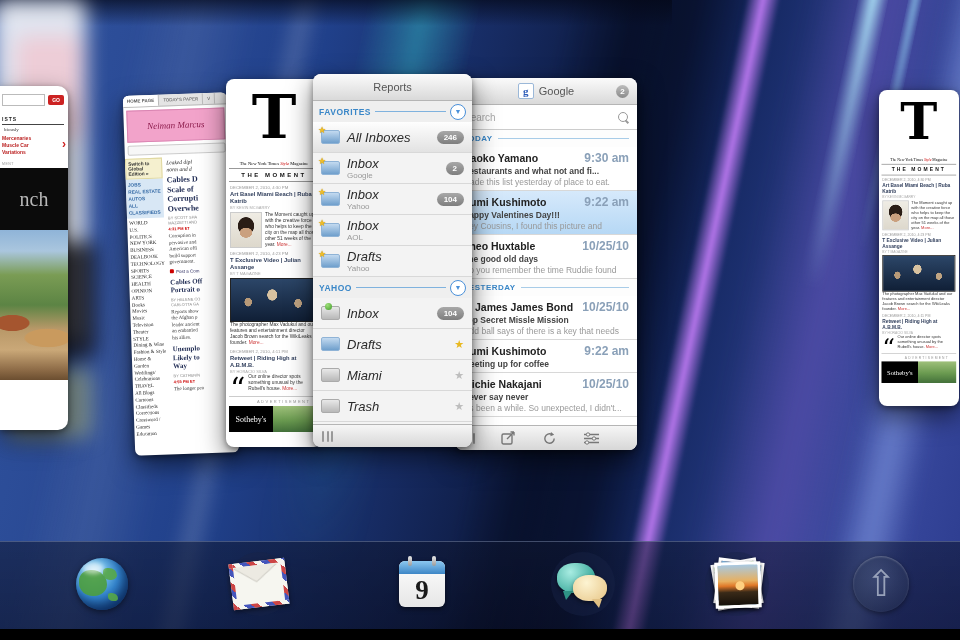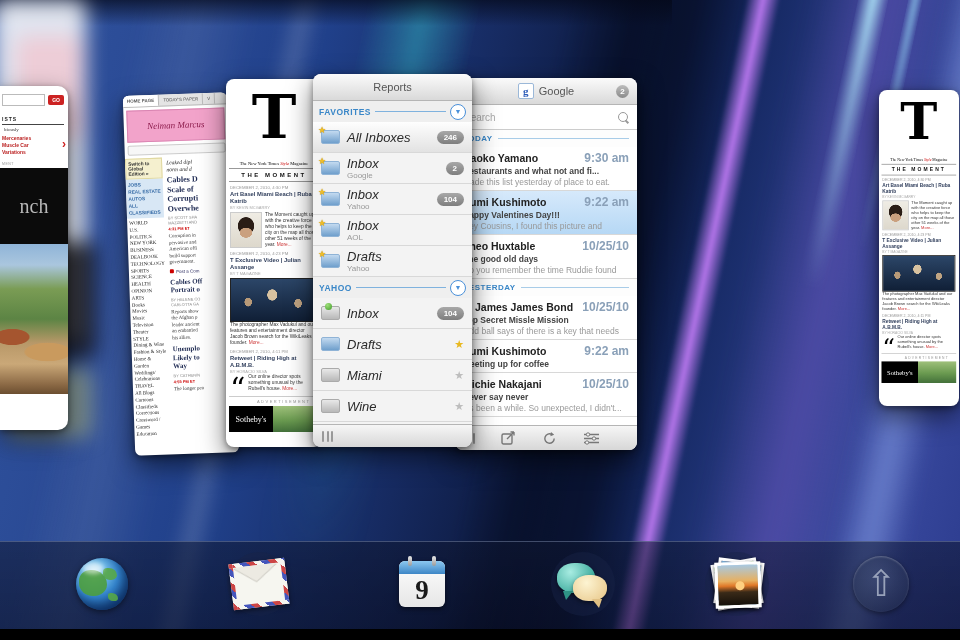--- a/index.html
+++ b/index.html
@@ -34,21 +34,21 @@
   .card-browser{left:0;top:86px;width:68px;height:344px;border-radius:0 10px 10px 0;z-index:2;}
   .b-search{display:flex;align-items:center;gap:3px;margin:8px 4px 6px 2px;}
   .b-input{flex:1;height:10px;border:1px solid #bbb;background:#fff;}
   .b-go{background:#c22;color:#fff;font-size:5px;font-weight:bold;border-radius:2px;padding:2px 4px;}
   .b-listhead{font-size:5px;font-weight:bold;letter-spacing:1px;color:#222;border-bottom:1px solid #444;margin:10px 4px 2px 2px;padding-bottom:2px;}
   .b-sub{font-size:5px;color:#333;margin:2px 4px;font-family:"Liberation Serif",serif;}
   .b-links{display:flex;margin:3px 2px 0 2px;}
   .b-linklines{flex:1;font-size:5px;line-height:7px;color:#b22;font-weight:bold;white-space:pre-line;}
   .b-arrow{color:#c22;font-size:12px;line-height:18px;font-weight:bold;}
   .b-admark{font-size:3.5px;color:#999;margin:6px 2px 2px 2px;letter-spacing:.5px;}
-  .b-black{height:76px;background:#0b0b0b;color:#b8b8b8;font-family:"Liberation Serif",serif;
+  .b-black{height:62px;background:#0b0b0b;color:#b8b8b8;font-family:"Liberation Serif",serif;
     font-size:20px;display:flex;align-items:center;justify-content:center;}
   .b-villa{height:150px;background:
     radial-gradient(ellipse 30px 14px at 18% 62%, #a5552f 0 55%, transparent 60%),
     radial-gradient(ellipse 40px 16px at 70% 72%, #c99a5e 0 55%, transparent 60%),
     linear-gradient(to bottom,#8fb4d8 0%,#aac6de 14%,#7a9c54 30%,#5c8444 50%,#b89868 66%,#caa878 80%,#8a6844 94%,#6b4e30 100%);}
 
   
   .card-nythome{left:129px;top:94px;width:104px;height:360px;transform:rotate(-2deg);z-index:3;border-radius:6px;}
   .nh-tabs{display:flex;background:#e4e4e4;border-bottom:1px solid #bbb;font-size:4.5px;color:#555;}
   .nh-tab{padding:3px 4px;border-right:1px solid #bbb;white-space:nowrap;}
@@ -606,21 +606,21 @@
   <div class="acc-row">
     <div class="tray gray"></div>
     <div class="acc-names">
         <div class="acc-name">Miami</div>
       </div>
     <div class="rowstar dim">★</div>
   </div>
   <div class="acc-row">
     <div class="tray gray"></div>
     <div class="acc-names">
-        <div class="acc-name">Wine</div>
+        <div class="acc-name">Trash</div>
       </div>
     <div class="rowstar dim">★</div>
   </div>
   <div class="acc-partial"></div>
 
   <div class="toolbar">
     <div class="grip">
         <i></i>
         <i></i>
         <i></i>

